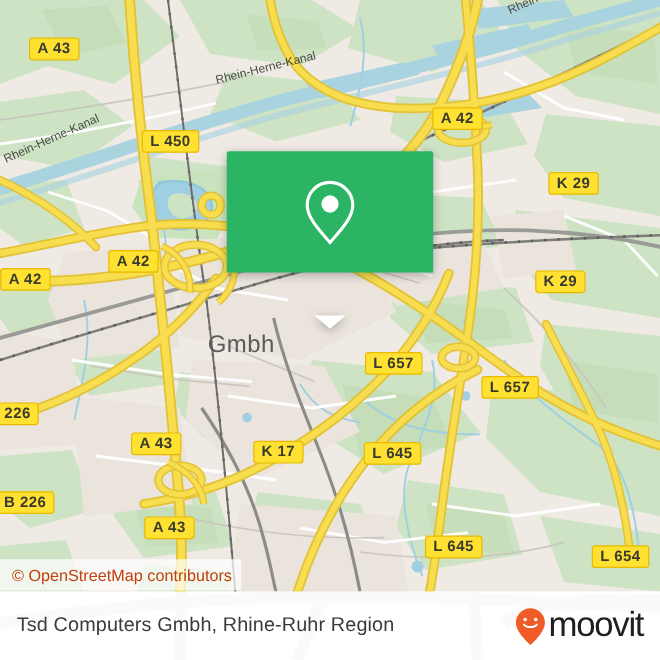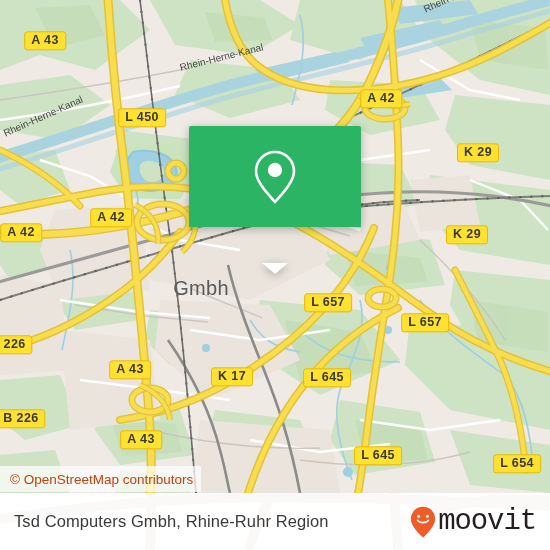--- a/index.html
+++ b/index.html
@@ -35,21 +35,21 @@
     padding:0 14px;box-sizing:border-box;
   }
   #footer-title{
     font-size:16.5px;color:#3b3b3b;letter-spacing:.1px;white-space:nowrap;
   }
 
   
   .moovit{display:flex;align-items:center;gap:2px;}
   .moovit-pin{width:26px;height:32px;display:block;}
   .moovit-word{font-size:29px;color:#231f20;letter-spacing:-1.1px;
-    font-family:Liberation Mono, monospace;font-weight:400;line-height:1;}
+    font-family:Liberation Sans, sans-serif;font-weight:400;line-height:1;}
 
   
   #attribution{
     position:absolute;left:0;top:466px;height:26px;
     display:flex;align-items:center;
     padding:0 8px 0 10px;
     background:rgba(255,255,255,.72);
     font-size:13.5px;color:#c2410c;white-space:nowrap;
   }
 

